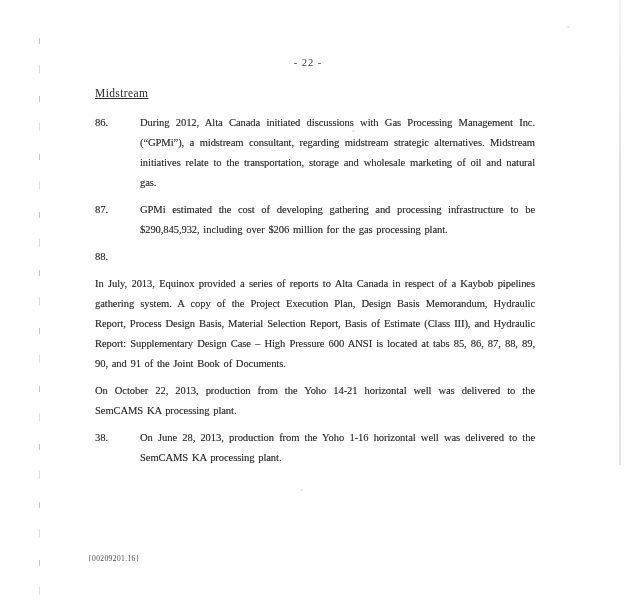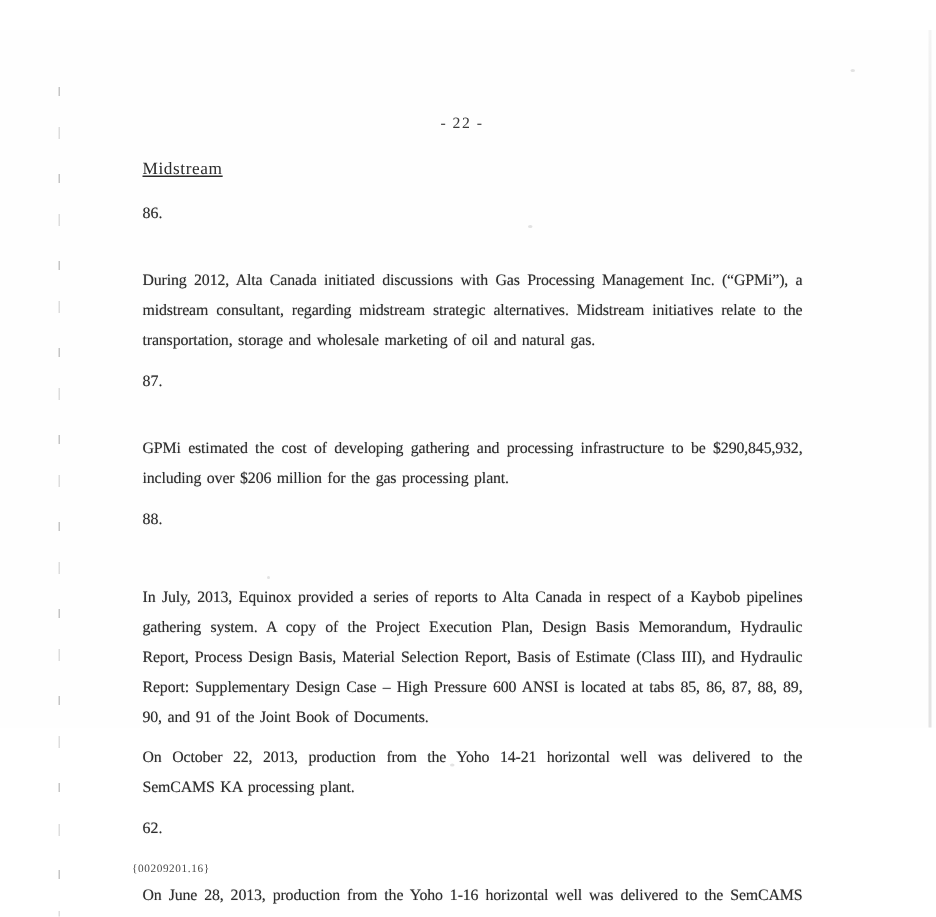--- a/index.html
+++ b/index.html
@@ -6,21 +6,20 @@
   body {
     width: 624px; height: 611px;
     background: #ffffff;
     font-family: "Liberation Serif", serif;
     overflow: hidden;
   }
   .scan-page {
     position: relative;
     width: 624px; height: 465px;
     background: #fefefe;
-    margin-top: 20px;
   }
   
   .edge-line-right {
     position: absolute; top: 0; bottom: 0; right: 3px;
     width: 2px;
     background: linear-gradient(to bottom, rgba(0,0,0,0.04), rgba(0,0,0,0.12) 40%, rgba(0,0,0,0.10));
   }
   
   .scan-dash-left {
     position: absolute; left: 39px; top: 38px; height: 558px; width: 1px;
@@ -56,21 +55,20 @@
     margin: 0 0 12px 0;
     color: #2b2b2b;
   }
   .heading-production { margin-top: 0; }
   .para {
     display: flex;
     margin: 0 0 7px 0;
     font-size: 10.6px;
     line-height: 20px;
     text-shadow: 0 0 0.5px rgba(70,70,70,0.55);
-    flex-direction: column;
   }
   .para .num { width: 45px; flex: 0 0 45px; }
   .para .ptext {
     flex: 1;
     text-align: justify;
     text-justify: inter-word;
     word-spacing: 1.2px;
     letter-spacing: -0.1px;
   }
   .doc-footer {
@@ -114,21 +112,21 @@
     <div class="para">
       <span class="ptext">In July, 2013, Equinox provided a series of reports to Alta Canada in respect of a Kaybob pipelines gathering system. A copy of the Project Execution Plan, Design Basis Memorandum, Hydraulic Report, Process Design Basis, Material Selection Report, Basis of Estimate (Class III), and Hydraulic Report: Supplementary Design Case – High Pressure 600 ANSI is located at tabs 85, 86, 87, 88, 89, 90, and 91 of the Joint Book of Documents.</span>
     </div>
 
 
     <div class="para">
       <span class="ptext">On October 22, 2013, production from the Yoho 14-21 horizontal well was delivered to the SemCAMS KA processing plant.</span>
     </div>
 
     <div class="para">
-      <span class="num">62.</span>
+      <span class="num">38.</span>
       <span class="ptext">On June 28, 2013, production from the Yoho 1-16 horizontal well was delivered to the SemCAMS KA processing plant.</span>
     </div>
 
   </div>
 
   <div class="doc-footer">{00209201.16}</div>
 
 </div>
 
 </body></html>

